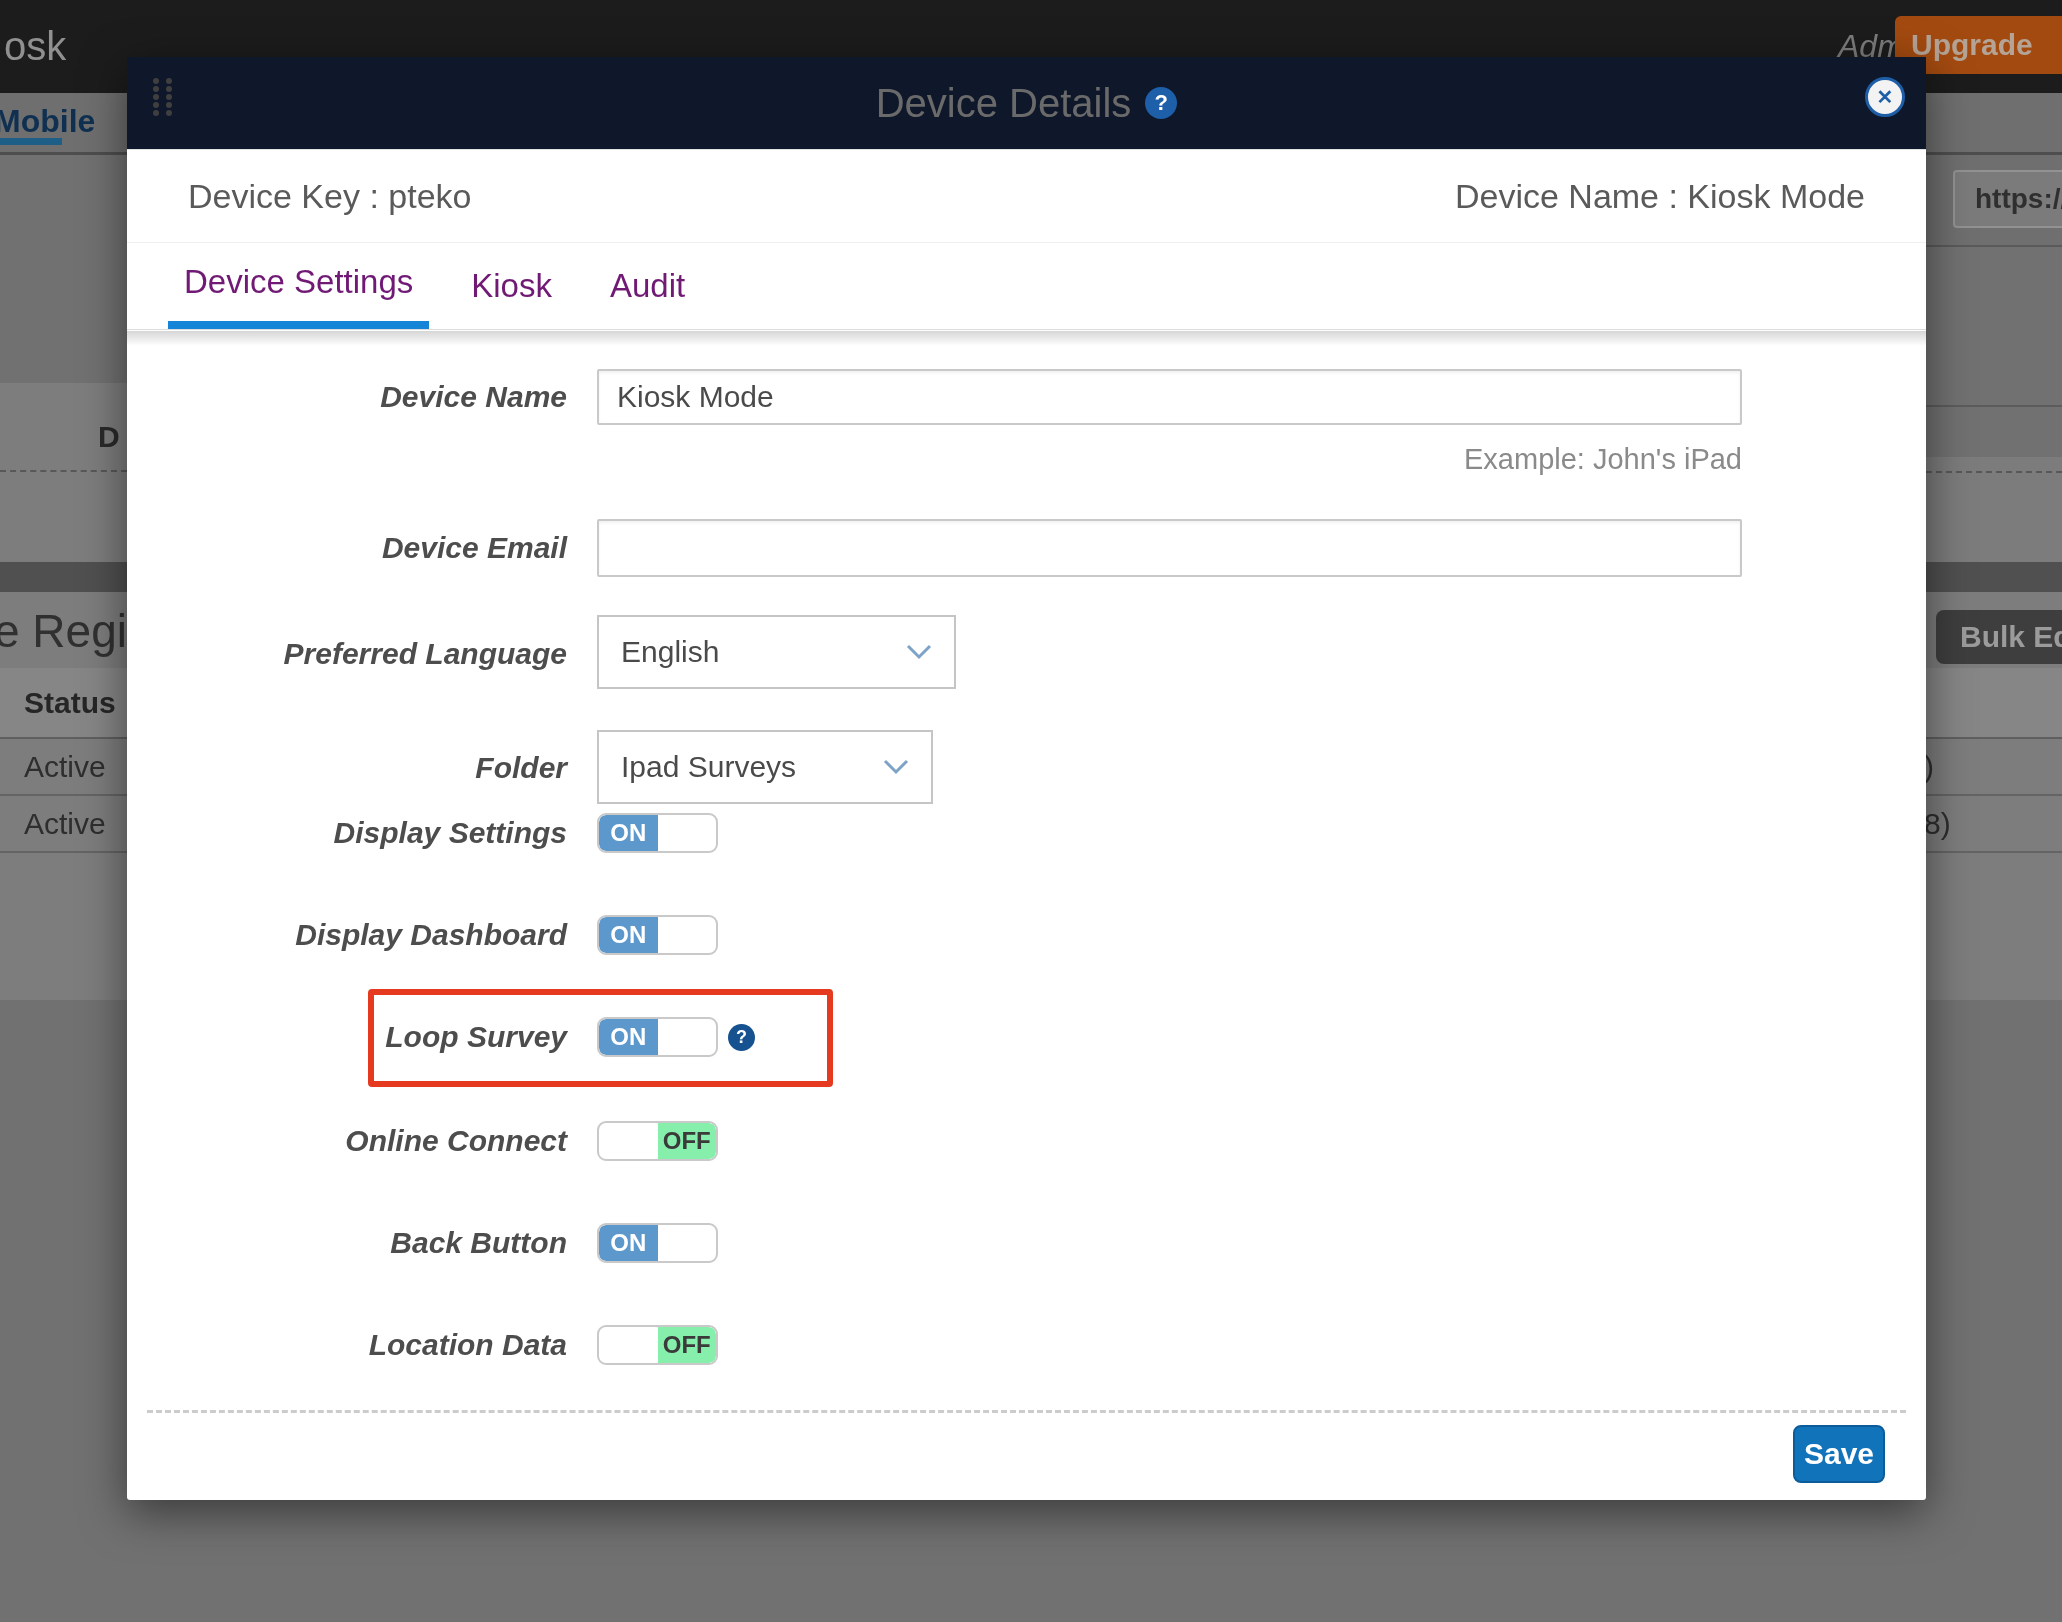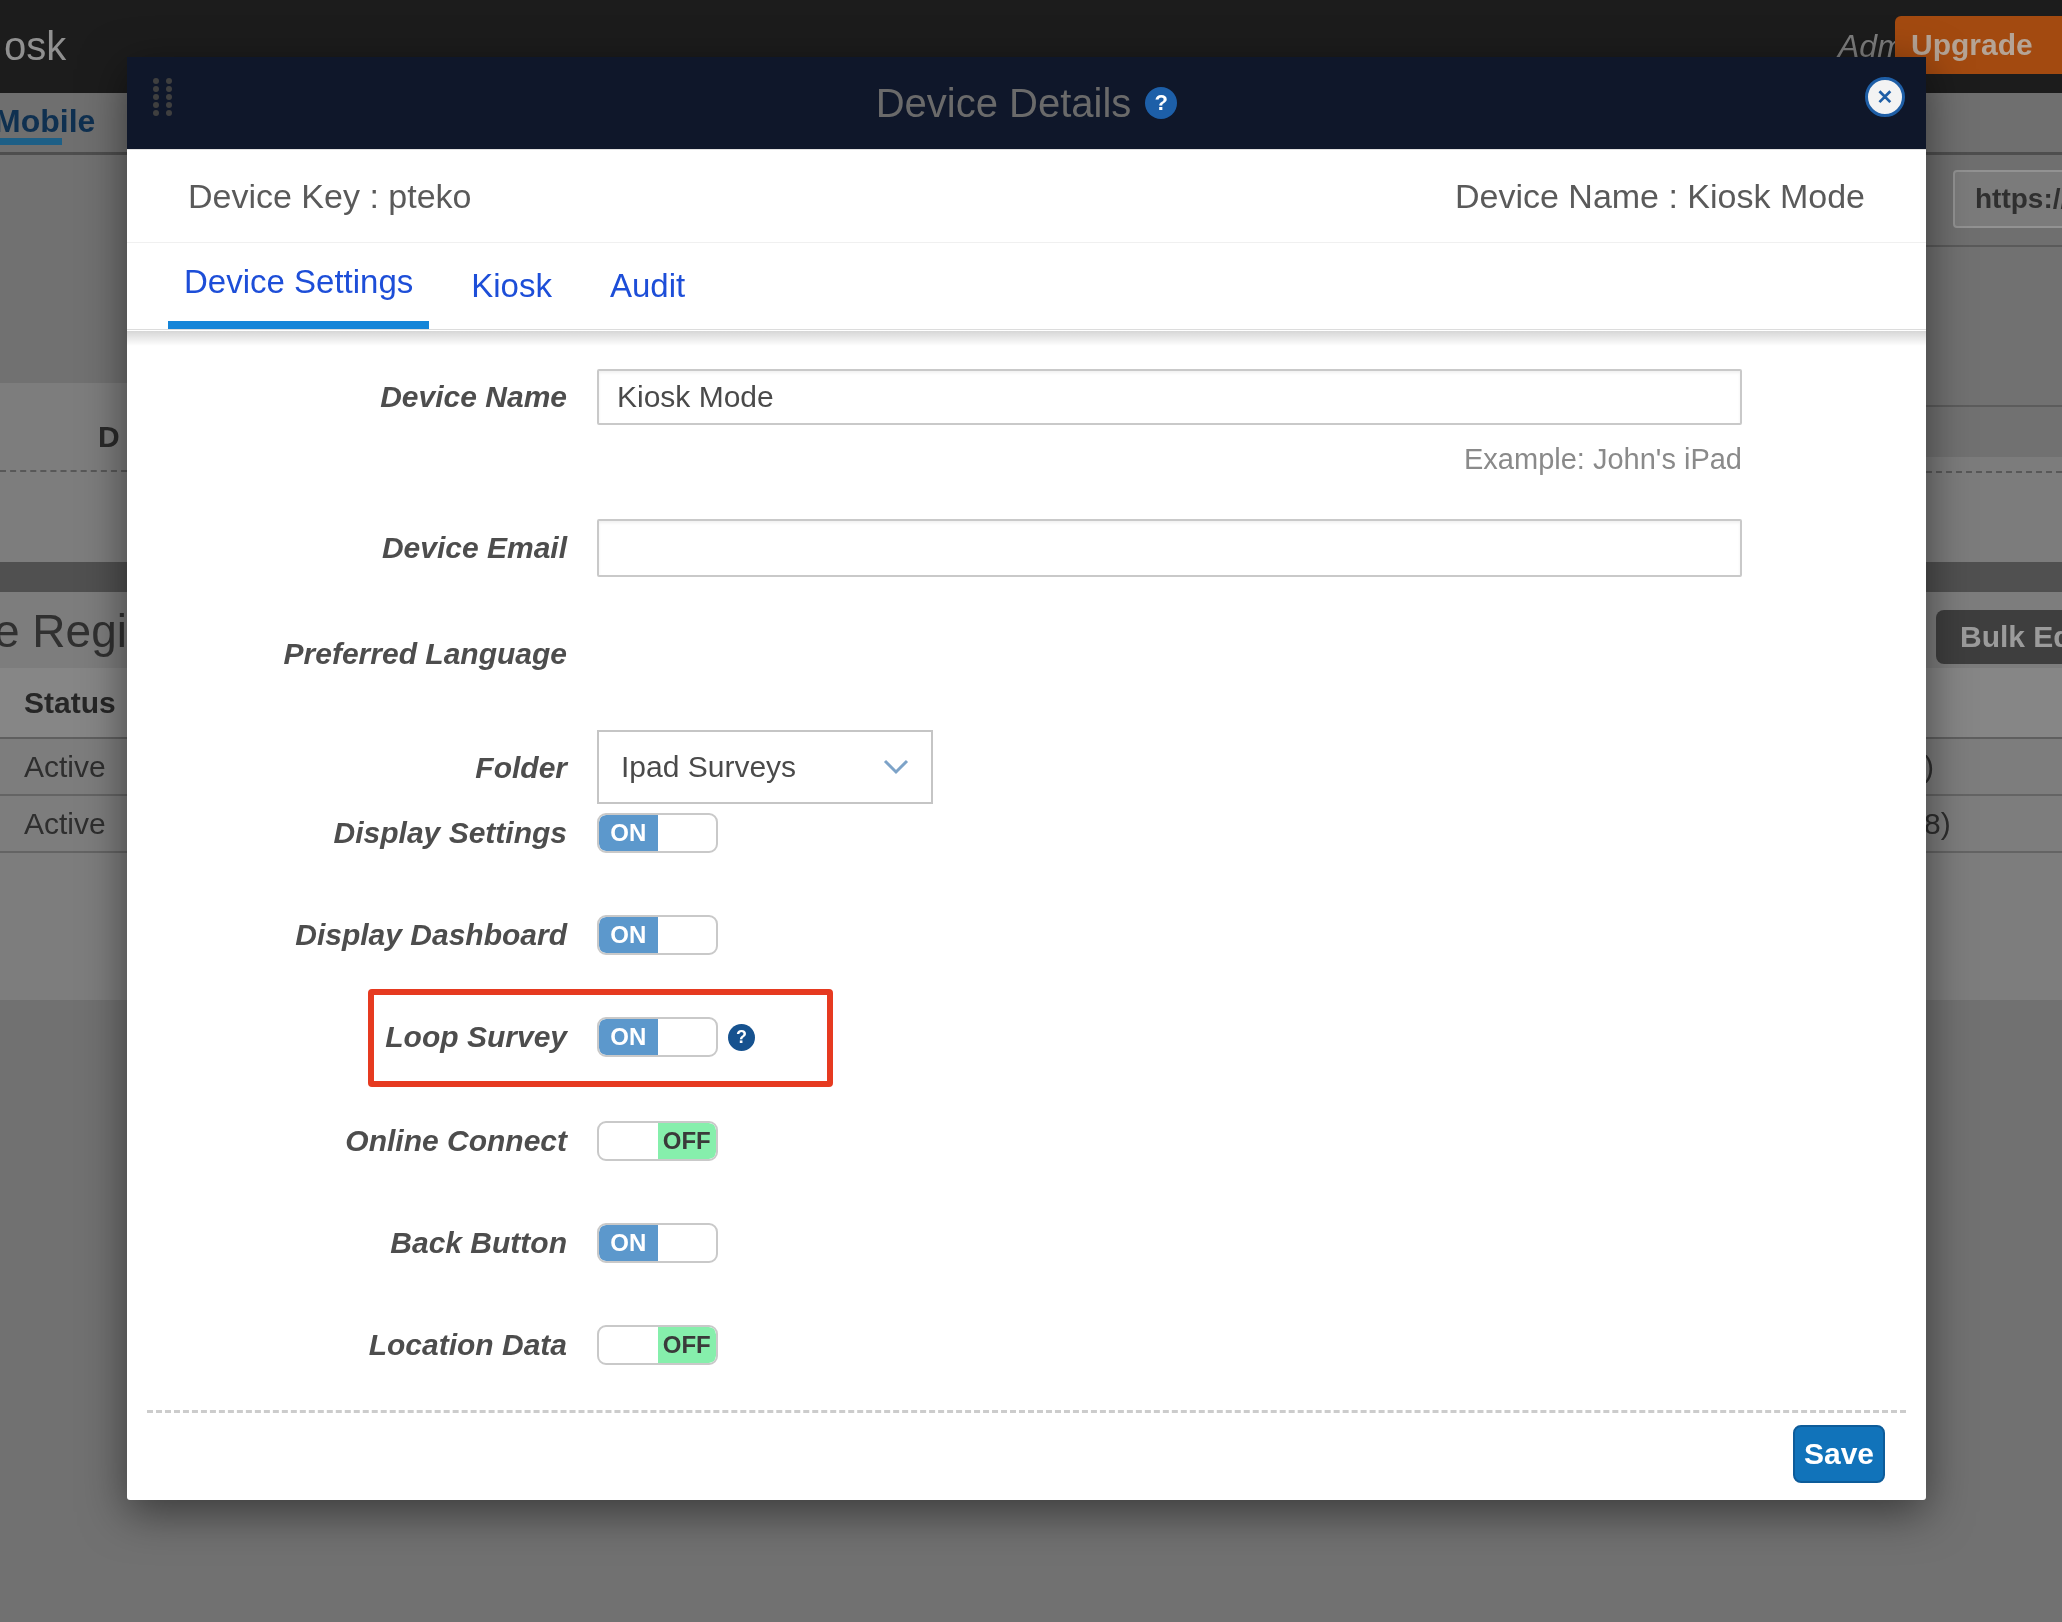--- a/index.html
+++ b/index.html
@@ -53,21 +53,21 @@
   .help-circle { width:32px; height:32px; border-radius:50%; background:#1d5fa8; color:#fff; font-size:22px; font-weight:bold;
     display:flex; align-items:center; justify-content:center; }
   .close-btn { position:absolute; left:1738px; top:20px; width:40px; height:40px; border-radius:50%;
     border:3px solid #1e5ea6; color:#1e5ea6; font-size:20px; font-weight:bold; display:flex; align-items:center; justify-content:center; background:#f3f3f3; }
   .key-row { position:absolute; left:0; top:94px; width:100%; height:92px; padding:0 61px; display:flex;
     align-items:center; justify-content:space-between; border-bottom:1px solid #f0f0f0; }
   .key-row span { font-size:34px; color:#5a5a5a; }
   .tab-row { position:absolute; left:0; top:186px; width:100%; height:87px; border-bottom:1px solid #dcdcdc;
     display:flex; align-items:stretch; padding-left:41px; }
   .mtab { height:100%; padding:0 16px; margin-right:26px; display:flex; align-items:center;
-    font-size:33px; font-weight:500; color:#1d4ed8; }
+    font-size:33px; font-weight:500; color:#701a75; }
   .mtab.active { border-bottom:8px solid #1585d8; }
   .tab-shadow { position:absolute; left:0; top:274px; width:100%; height:15px;
     background:linear-gradient(rgba(0,0,0,0.16), rgba(0,0,0,0)); }
   .flabel { position:absolute; left:140px; width:300px; height:40px; line-height:40px; text-align:right;
     font-size:30px; font-weight:bold; color:#4d4d4d;font-style:italic; }
   .text-input { position:absolute; left:470px; width:1145px; height:56px; border:2px solid #c9c9c9; border-radius:2px;
     background:#fff; font-family:"Liberation Sans",sans-serif; font-size:30px; color:#4a4a4a; padding:0 18px;
     box-shadow: inset 0 2px 3px rgba(0,0,0,0.06); outline:none; }
   .helper { position:absolute; right:184px; width:600px; text-align:right; font-size:29px; color:#8a8a8a; }
   .select-box { position:absolute; left:470px; height:74px; border:2px solid #c5c5c5; background:#fff;
@@ -175,20 +175,26 @@
     <div class="tab-shadow"></div>
 
     <label class="flabel" style="top:320px">Device Name</label>
     <input class="text-input" style="top: 312px;" value="Kiosk Mode">
     <div class="helper" style="top:386px">Example: John's iPad</div>
 
     <label class="flabel" style="top:471px">Device Email</label>
     <input class="text-input" style="top: 462px; height: 58px;" value="">
 
     <label class="flabel" style="top:577px">Preferred Language</label>
+    <div class="select-box" style="top:558px;width:359px">
+      <span>English</span>
+      <svg width="26" height="16">
+        <polyline points="2,2 13,13 24,2" fill="none" stroke="#7da3c8" stroke-width="3"></polyline>
+      </svg>
+    </div>
 
     <label class="flabel" style="top:691px">Folder</label>
     <div class="select-box" style="top:673px;width:336px">
       <span>Ipad Surveys</span>
       <svg width="26" height="16">
         <polyline points="2,2 13,13 24,2" fill="none" stroke="#7da3c8" stroke-width="3"></polyline>
       </svg>
     </div>
 
     <label class="flabel" style="top:756px">Display Settings</label>

